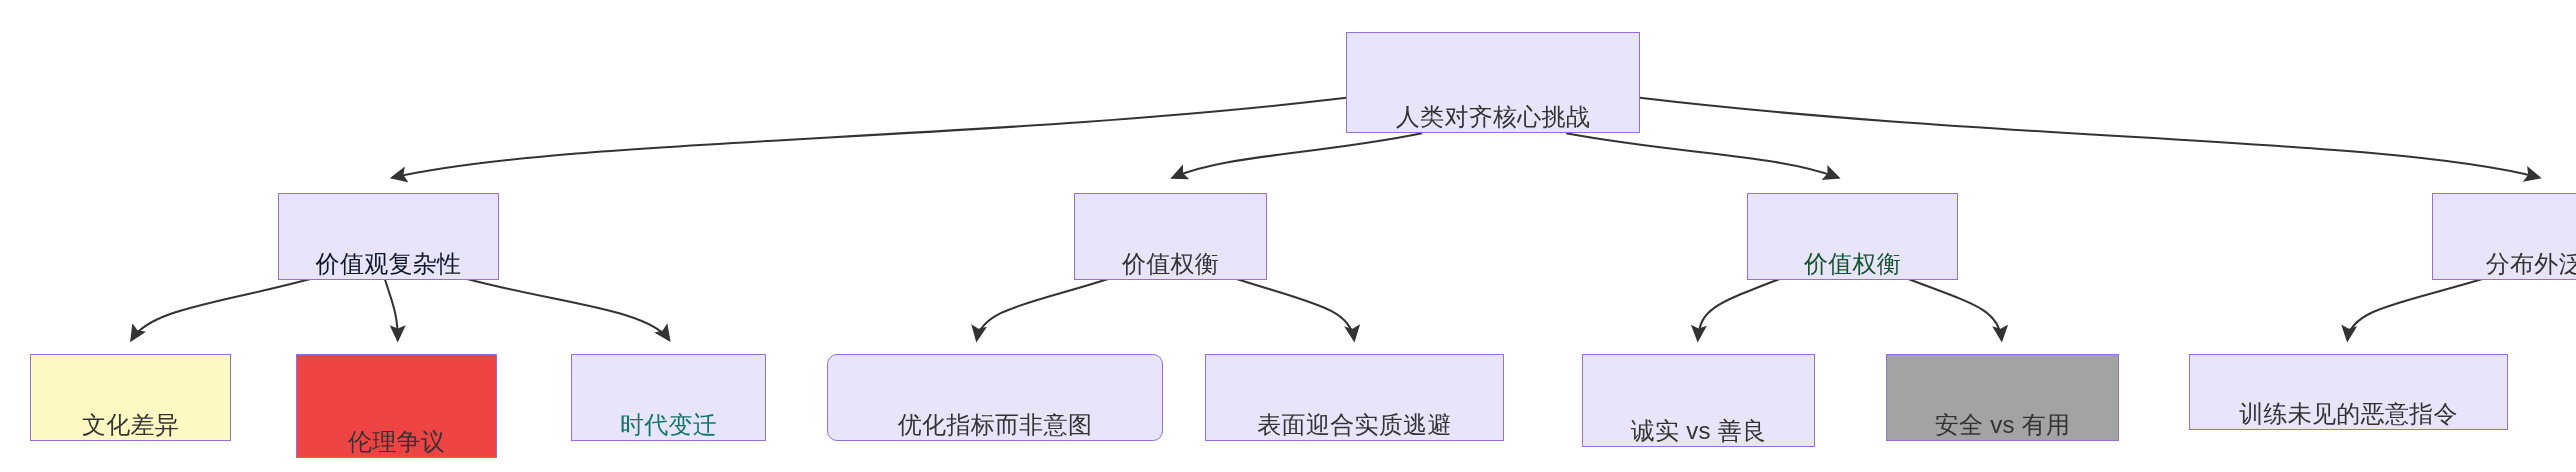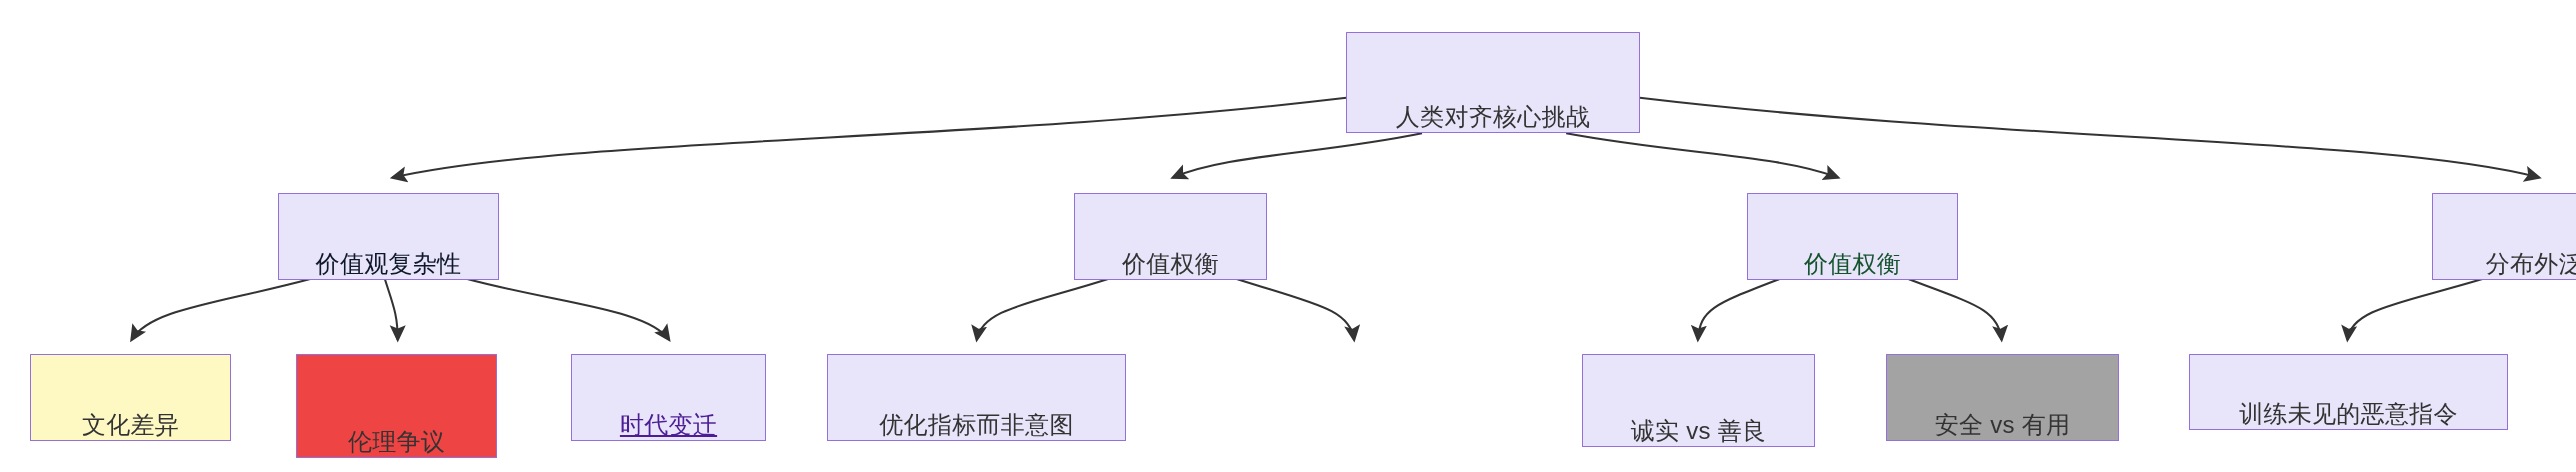--- a/index.html
+++ b/index.html
@@ -98,26 +98,29 @@
   <div class="node" id="node-branch-4" style="left: 2432px; top: 193px; width: 229px; height: 87px; background: rgb(232, 228, 250); border-color: rgb(147, 112, 219); color: rgb(51, 51, 51);">
     <span class="node-label">分布外泛化</span>
   </div>
 
   <div class="node" id="node-leaf-1-1" style="left: 30px; top: 354px; width: 201px; height: 87px; background: #fef9c3; border-color: rgb(147, 112, 219); color: rgb(51, 51, 51);">
     <span class="node-label">文化差异</span>
   </div>
   <div class="node" id="node-leaf-1-2" style="left: 296px; top: 354px; width: 201px; height: 104px; background: #ef4444; border-color: rgb(147, 112, 219); color: rgb(51, 51, 51);">
     <span class="node-label">伦理争议</span>
   </div>
-  <div class="node" id="node-leaf-1-3" style="left: 571px; top: 354px; width: 195px; height: 87px; background: rgb(232, 228, 250); border-color: rgb(147, 112, 219); color: #4c1d95; text-decoration: underline;">
+  <div class="node" id="node-leaf-1-3" style="left: 571px; top: 354px; width: 195px; height: 87px; background: rgb(232, 228, 250); border-color: rgb(147, 112, 219); color: #0f766e;">
     <span class="node-label">时代变迁</span>
   </div>
 
-  <div class="node" id="node-leaf-2-1" style="left: 827px; top: 354px; width: 299px; height: 87px; background: rgb(232, 228, 250); border-color: rgb(147, 112, 219); color: rgb(51, 51, 51);">
+  <div class="node" id="node-leaf-2-1" style="left: 827px; top: 354px; width: 336px; height: 87px; background: rgb(232, 228, 250); border-color: rgb(147, 112, 219); color: rgb(51, 51, 51); border-radius: 10px;">
     <span class="node-label">优化指标而非意图</span>
+  </div>
+  <div class="node" id="node-leaf-2-2" style="left: 1205px; top: 354px; width: 299px; height: 87px; background: rgb(232, 228, 250); border-color: rgb(147, 112, 219); color: rgb(51, 51, 51);">
+    <span class="node-label">表面迎合实质逃避</span>
   </div>
 
   <div class="node" id="node-leaf-3-1" style="left: 1582px; top: 354px; width: 233px; height: 93px; background: rgb(232, 228, 250); border-color: rgb(147, 112, 219); color: rgb(51, 51, 51);">
     <span class="node-label">诚实 vs 善良</span>
   </div>
   <div class="node" id="node-leaf-3-2" style="left: 1886px; top: 354px; width: 233px; height: 87px; background: #a3a3a3; border-color: rgb(147, 112, 219); color: rgb(51, 51, 51);">
     <span class="node-label">安全 vs 有用</span>
   </div>
 
   <div class="node" id="node-leaf-4-1" style="left: 2189px; top: 354px; width: 319px; height: 76px; background: rgb(232, 228, 250); border-color: rgb(147, 112, 219); color: rgb(51, 51, 51);">

